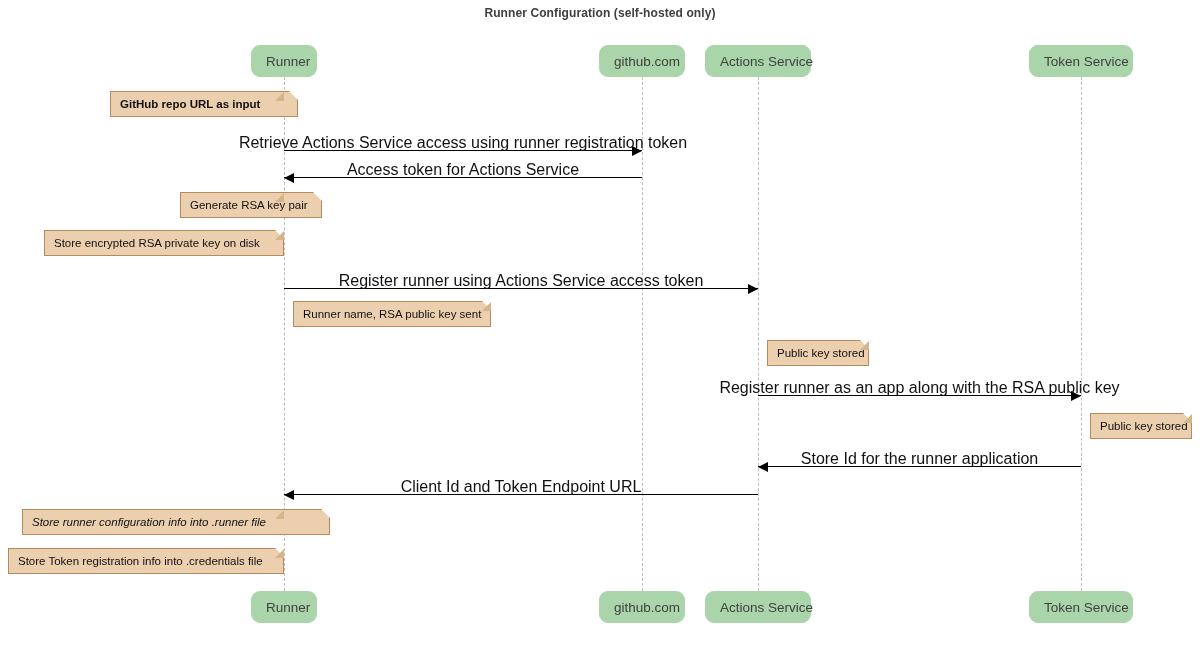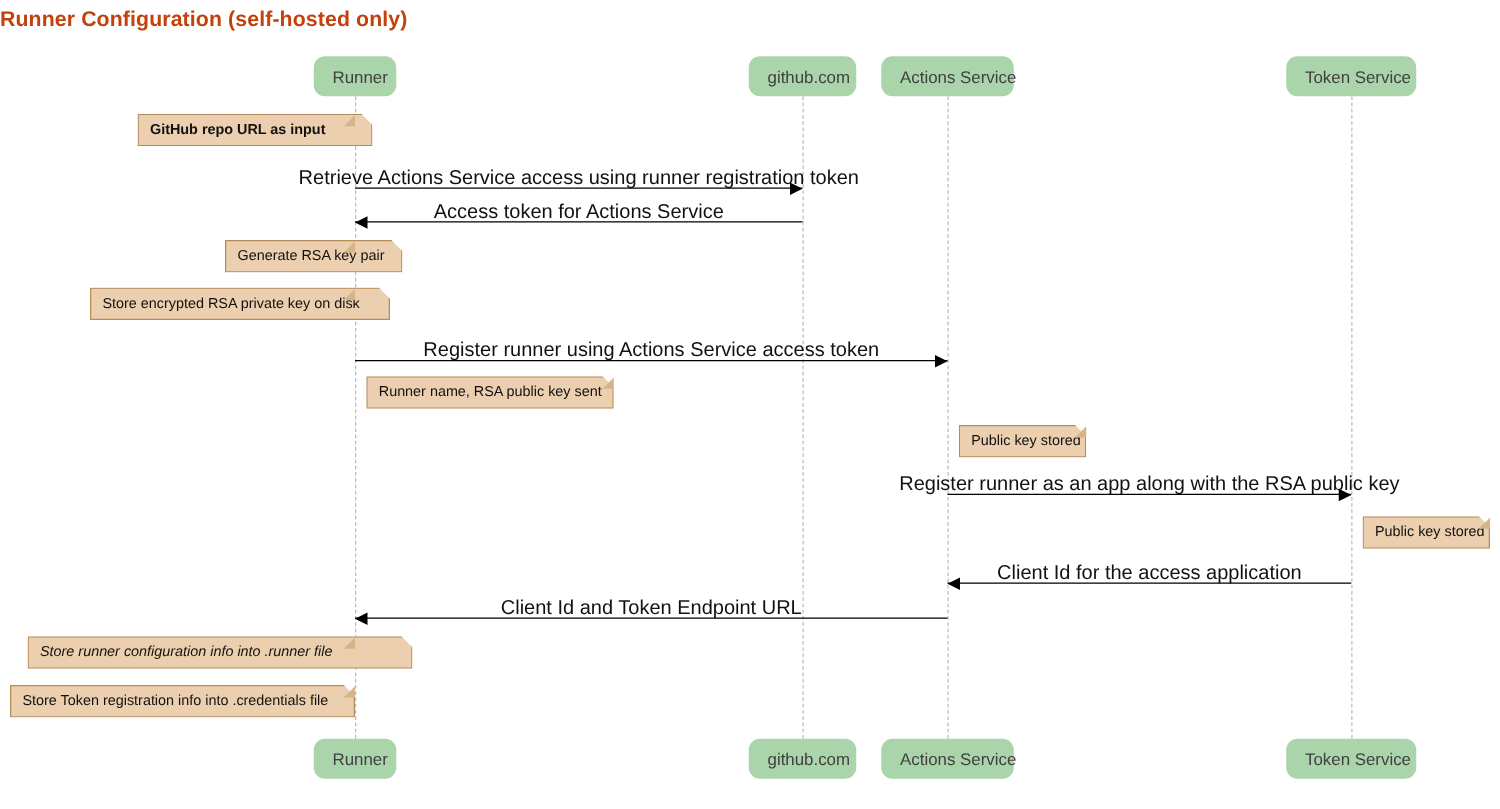--- a/index.html
+++ b/index.html
@@ -16,23 +16,24 @@
     width: 1200px;
     height: 647px;
     background: #ffffff;
     overflow: hidden;
   }
   #title {
     position: absolute;
     left: 0;
     top: 6px;
     width: 1200px;
-    font-size: 17px;
+    text-align: center;
+    font-size: 12px;
     font-weight: bold;
-    color: #c2410c;
+    color: #404040;
     letter-spacing: 0.1px;
   }
   .lifeline {
     position: absolute;
     width: 0;
     border-left: 1px dashed #bdbdbd;
   }
   .participant {
     position: absolute;
     background: #aad5aa;
@@ -120,31 +121,31 @@
       <div class="arrowhead left" style="top: 172.6px; left: 284px;"></div>
       <div class="msg-label" style="left: 463px; top: 161px;">Access token for Actions Service</div>
       <div class="msg" style="left: 284px; top: 288px; width: 474px;"></div>
       <div class="arrowhead right" style="top: 283.6px; left: 748px;"></div>
       <div class="msg-label" style="left: 521px; top: 272px;">Register runner using Actions Service access token</div>
       <div class="msg" style="left: 758px; top: 395px; width: 323px;"></div>
       <div class="arrowhead right" style="top: 390.6px; left: 1071px;"></div>
       <div class="msg-label" style="left: 919.5px; top: 379px;">Register runner as an app along with the RSA public key</div>
       <div class="msg" style="left: 758px; top: 466px; width: 323px;"></div>
       <div class="arrowhead left" style="top: 461.6px; left: 758px;"></div>
-      <div class="msg-label" style="left: 919.5px; top: 450px;">Client Id for the access application</div>
+      <div class="msg-label" style="left: 919.5px; top: 450px;">Store Id for the runner application</div>
       <div class="msg" style="left: 284px; top: 494px; width: 474px;"></div>
       <div class="arrowhead left" style="top: 489.6px; left: 284px;"></div>
       <div class="msg-label" style="left: 521px; top: 478px;">Client Id and Token Endpoint URL</div>
     </div>
   <div id="notes">
       <div class="note" style="left: 110px; top: 91px; width: 188px; font-weight: bold;">GitHub repo URL as input</div>
       <div class="note-fold" style="left: 275px; top: 92px;"></div>
       <div class="note" style="left: 142px; top: 192px; width: 142px; margin-left: 38px;">Generate RSA key pair</div>
       <div class="note-fold" style="left: 275px; top: 193px;"></div>
-      <div class="note" style="left: 44px; top: 230px; width: 240px; margin-left: 28px;">Store encrypted RSA private key on disk</div>
+      <div class="note" style="left: 44px; top: 230px; width: 240px;">Store encrypted RSA private key on disk</div>
       <div class="note-fold" style="left: 275px; top: 231px;"></div>
       <div class="note" style="left: 293px; top: 301px; width: 198px;">Runner name, RSA public key sent</div>
       <div class="note-fold" style="left: 482px; top: 302px;"></div>
       <div class="note" style="left: 767px; top: 340px; width: 102px;">Public key stored</div>
       <div class="note-fold" style="left: 860px; top: 341px;"></div>
       <div class="note" style="left: 1090px; top: 413px; width: 102px;">Public key stored</div>
       <div class="note-fold" style="left: 1183px; top: 414px;"></div>
       <div class="note" style="left: 22px; top: 509px; width: 308px; font-style: italic;">Store runner configuration info into .runner file</div>
       <div class="note-fold" style="left: 275px; top: 510px;"></div>
       <div class="note" style="left: 8px; top: 548px; width: 276px;">Store Token registration info into .credentials file</div>

